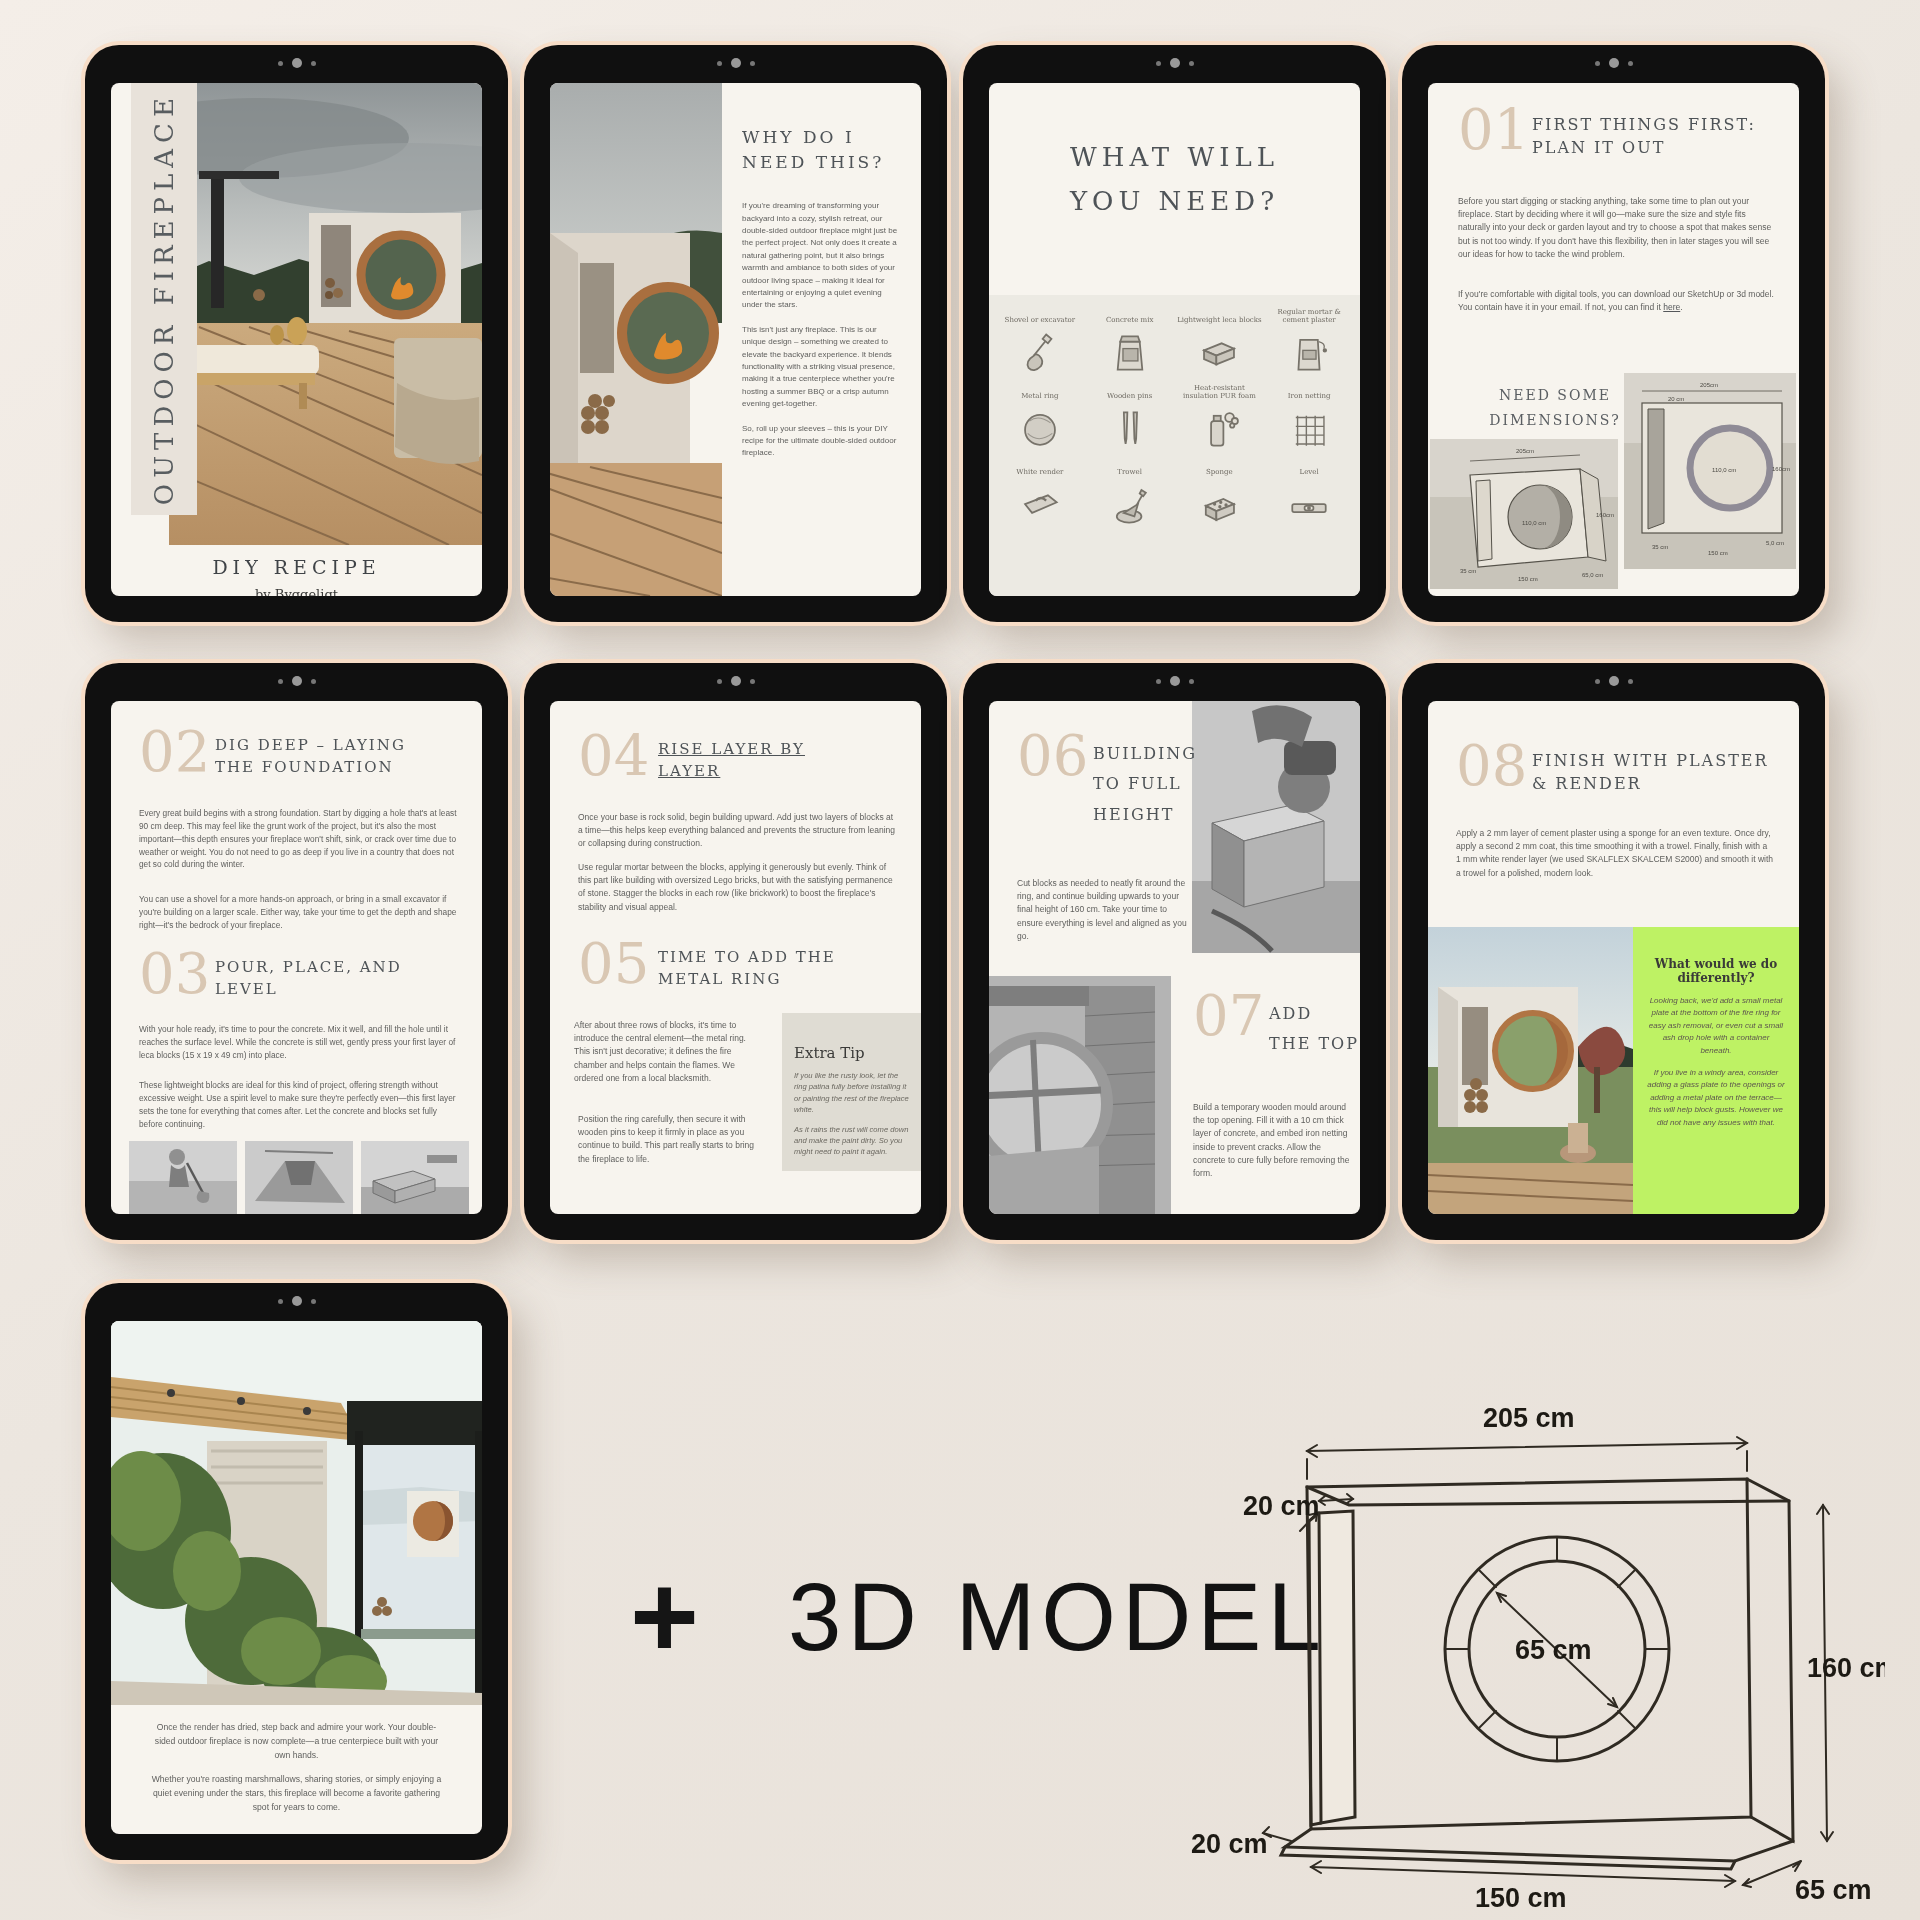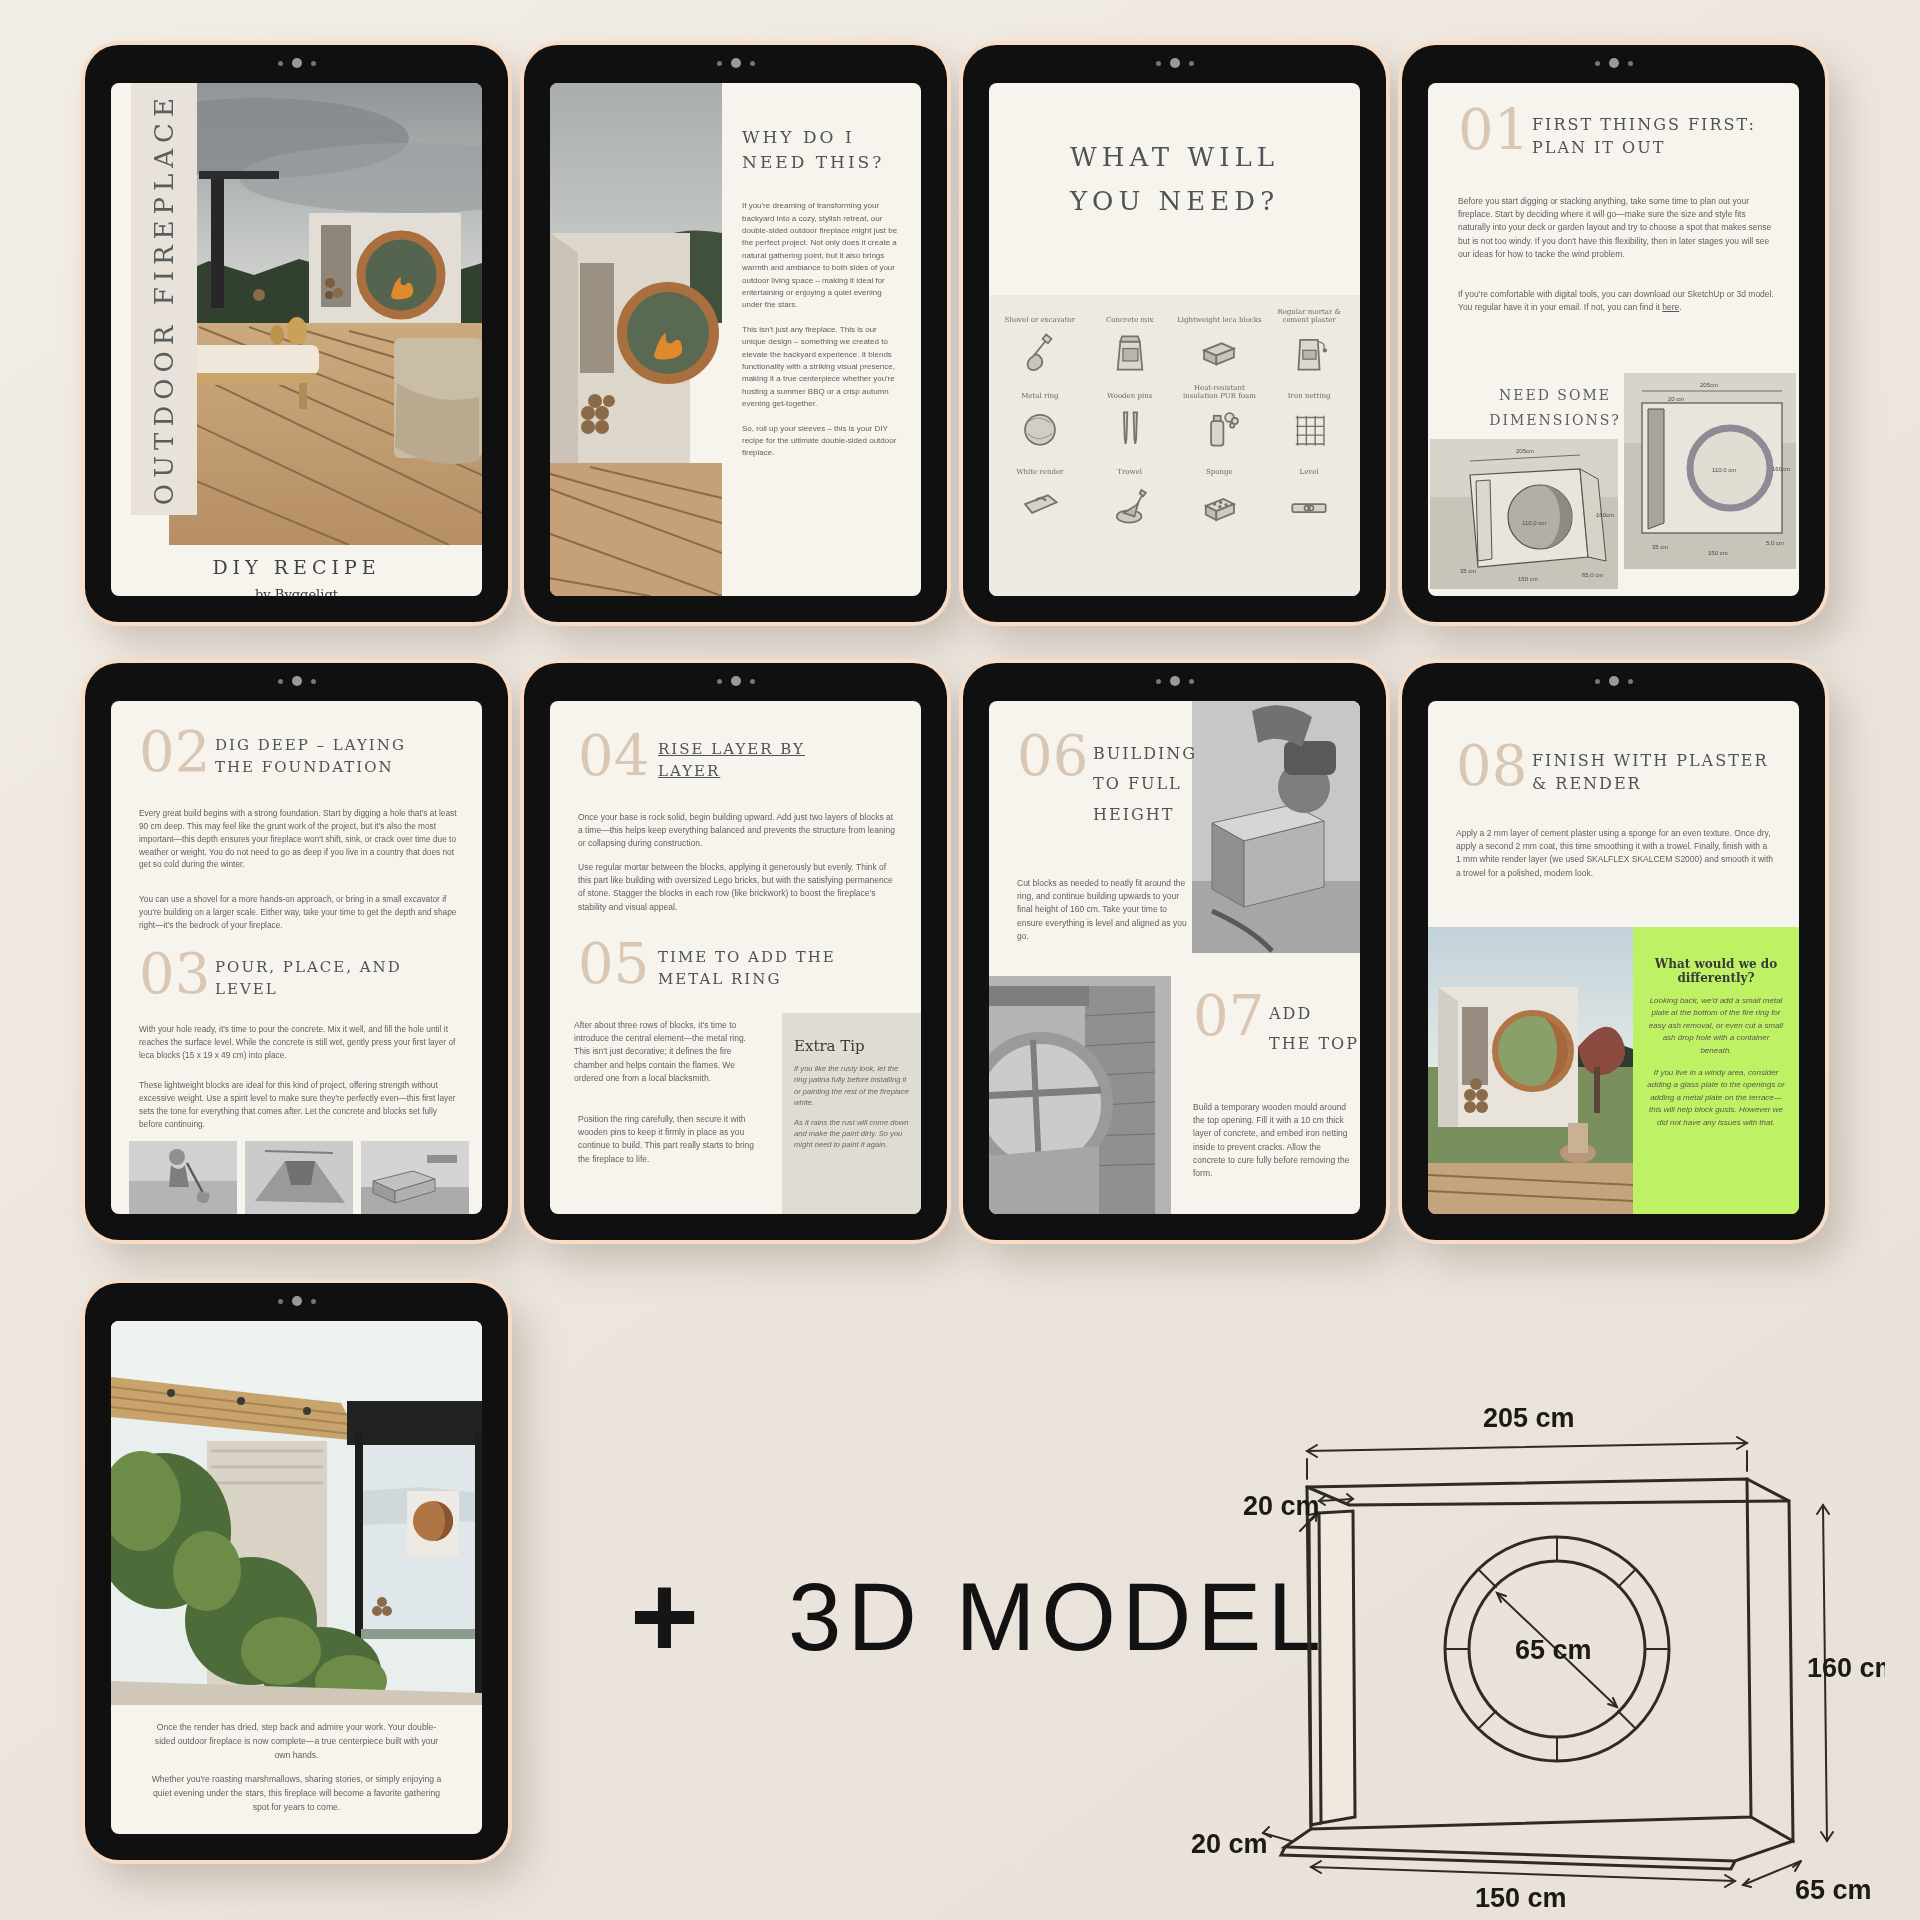--- a/index.html
+++ b/index.html
@@ -273,21 +273,21 @@
   <div class="dots">
       <i></i>
       <i class="big"></i>
       <i></i>
     </div>
   <div class="screen">
     <div class="abs num" style="left:30px;top:22px;text-align:right;">01</div>
     <div class="abs step-h" style="left:104px;top:30px;width:250px;font-size:16px;">FIRST THINGS FIRST: PLAN IT OUT</div>
     <p class="abs body-t" style="left:30px;top:112px;width:316px;margin:0;">Before you start digging or stacking anything, take some time to plan out your fireplace. Start by deciding where it will go—make sure the size and style fits naturally into your deck or garden layout and try to choose a spot that makes sense but is not too windy. If you don't have this flexibility, then in later stages you will see our ideas for how to tacke the wind problem.</p>
     <p class="abs body-t" style="left:30px;top:205px;width:316px;margin:0;">
-      <span>If you're comfortable with digital tools, you can download our SketchUp or 3d model.  You regular have it in your email. If not, you can find it </span><span class="link">here</span><span>.</span>
+      <span>If you're comfortable with digital tools, you can download our SketchUp or 3d model.  You contain have it in your email. If not, you can find it </span><span class="link">here</span><span>.</span>
     </p>
     <div class="abs serif" style="left:52px;top:300px;width:150px;text-align:center;font-size:14px;letter-spacing:2px;color:#5a5e62;line-height:1.8;">NEED SOME DIMENSIONS?</div>
 
     <div class="minicard" style="left:2px;top:356px;width:188px;height:150px;">
       <svg width="188" height="150" viewBox="0 0 188 150">
         <rect width="188" height="150" fill="#d8d4cc"></rect>
           <rect y="58" width="188" height="92" fill="#c8c4ba"></rect>
         <path d="M40 36 L150 30 L158 118 L48 128 Z" fill="#e9e5dc" stroke="#55524a" stroke-width="1.2"></path>
         <path d="M150 30 L168 40 L176 122 L158 118 Z" fill="#d8d3c8" stroke="#55524a" stroke-width="1"></path>
         <path d="M46 42 L60 41 L62 120 L48 122 Z" fill="#ddd8cd" stroke="#55524a" stroke-width="1"></path>
@@ -373,21 +373,21 @@
     </div>
   <div class="screen">
     <div class="abs num" style="left:28px;top:30px;">04</div>
     <div class="abs step-h" style="left:108px;top:38px;width:200px;text-decoration:underline;">RISE LAYER BY LAYER</div>
     <p class="abs body-t" style="left:28px;top:110px;width:318px;margin:0;">Once your base is rock solid, begin building upward. Add just two layers of blocks at a time—this helps keep everything balanced and prevents the structure from leaning or collapsing during construction.</p>
     <p class="abs body-t" style="left:28px;top:160px;width:318px;margin:0;">Use regular mortar between the blocks, applying it generously but evenly. Think of this part like building with oversized Lego bricks, but with the satisfying permanence of stone. Stagger the blocks in each row (like brickwork) to boost the fireplace's stability and visual appeal.</p>
     <div class="abs num" style="left:28px;top:238px;">05</div>
     <div class="abs step-h" style="left:108px;top:246px;width:230px;">TIME TO ADD THE METAL RING</div>
     <p class="abs body-t" style="left:24px;top:318px;width:190px;margin:0;">After about three rows of blocks, it's time to introduce the central element—the metal ring. This isn't just decorative; it defines the fire chamber and helps contain the flames. We ordered one from a local blacksmith.</p>
     <p class="abs body-t" style="left:28px;top:412px;width:190px;margin:0;">Position the ring carefully, then secure it with wooden pins to keep it firmly in place as you continue to build. This part really starts to bring the fireplace to life.</p>
-    <div class="abs tipbox" style="left:232px;top:312px;width:139px;height:201px;padding:16px 12px;box-sizing:border-box;">
+    <div class="abs tipbox" style="left:232px;top:312px;width:139px;height:158px;padding:23px 12px;box-sizing:border-box;">
       <div class="script" style="font-size:15px;margin-bottom:8px;">Extra Tip</div>
       <p class="tip-t" style="margin:0;">If you like the rusty look, let the ring patina fully before installing it or painting the rest of the fireplace white.</p>
       <p class="tip-t" style="margin:8px 0 0;">As it rains the rust will come down and make the paint dirty. So you might need to paint it again.</p>
     </div>
   </div>
 </div>
 
 <div class="tablet" style="left:963px;top:663px;">
   <div class="dots">
       <i></i>

